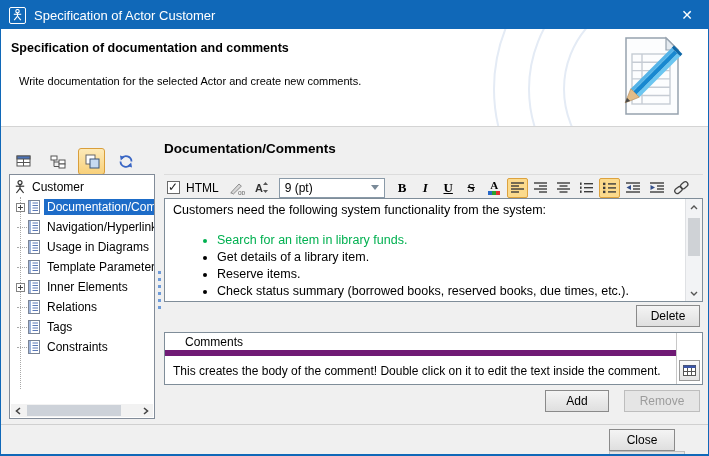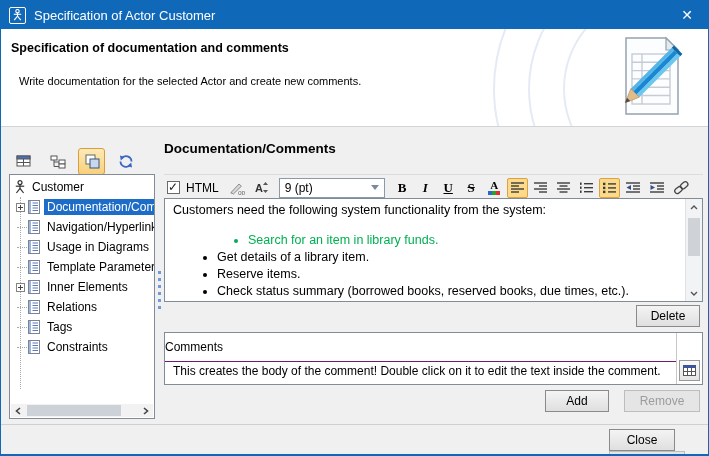--- a/index.html
+++ b/index.html
@@ -107,22 +107,22 @@
   
   .btn { height:22px; background:linear-gradient(#f4f4f4,#dfdfdf); border:1px solid #8a8a8a;
          font-family:"Liberation Sans", sans-serif; font-size:12px; display:flex;
          align-items:center; justify-content:center; }
   .btn.disabled { color:#9c9c9c; border-color:#bdbdbd; background:#e5e5e5; }
   .delete-btn { position:absolute; right:8px; top:178px; width:64px; }
 
   
   .comments-box { position:absolute; left:163px; top:205px; width:539px; height:53px;
                   background:#fff; border:1px solid #7f8d99; }
-  .comments-header { height:29px; border-bottom:1px solid #701a75; display:flex; align-items:center;
-                     padding:0 0; margin-right:26px; }
+  .comments-header { height:23px; border-bottom:6px solid #701a75; display:flex; align-items:center;
+                     padding:0 20px; margin-right:26px; }
   .comments-rows { position:absolute; left:0; right:26px; top:25px; bottom:0; overflow:hidden; }
   .comments-row { height:26px; display:flex; align-items:center; padding:0 8px; white-space:nowrap; }
   .comments-right-col { position:absolute; top:0; right:0; bottom:0; width:26px;
                         border-left:1px solid #c8c8c8; }
   .table-btn { position:absolute; right:2px; bottom:3px; width:21px; height:21px;
                border:1px solid #9a9a9a; background:linear-gradient(#fafafa,#e4e4e4);
                display:flex; align-items:center; justify-content:center; }
 
   .add-remove { position:absolute; top:263px; right:8px; display:flex; gap:15px;text-align:center; }
   .add-btn { width:64px; } .remove-btn { width:76px; }
@@ -514,21 +514,21 @@
             <rect x="8" y="5" width="8" height="5" rx="2.5"></rect>
           </g>
         </svg>
       </span>
     </div>
 
     <div class="editor">
       <div class="editor-content">
         <div>Customers need the following system functionality from the system:</div>
         <ul>
-            <li style="color: rgb(0, 176, 80); margin-left: 31px;">Search for an item in library funds.</li>
+            <li style="color: rgb(0, 176, 80);">Search for an item in library funds.</li>
             <li style="color: rgb(0, 0, 0);">Get details of a library item.</li>
             <li style="color: rgb(0, 0, 0);">Reserve items.</li>
             <li style="color: rgb(0, 0, 0);">Check status summary (borrowed books, reserved books, due times, etc.).</li>
           </ul>
       </div>
       <div class="vscroll">
         <span class="vs-arrow up">
           <svg width="8" height="5" viewBox="0 0 8 5">
               <polyline points="1,4 4,1 7,4" fill="none" stroke="#555" stroke-width="1.4"></polyline>
             </svg>

